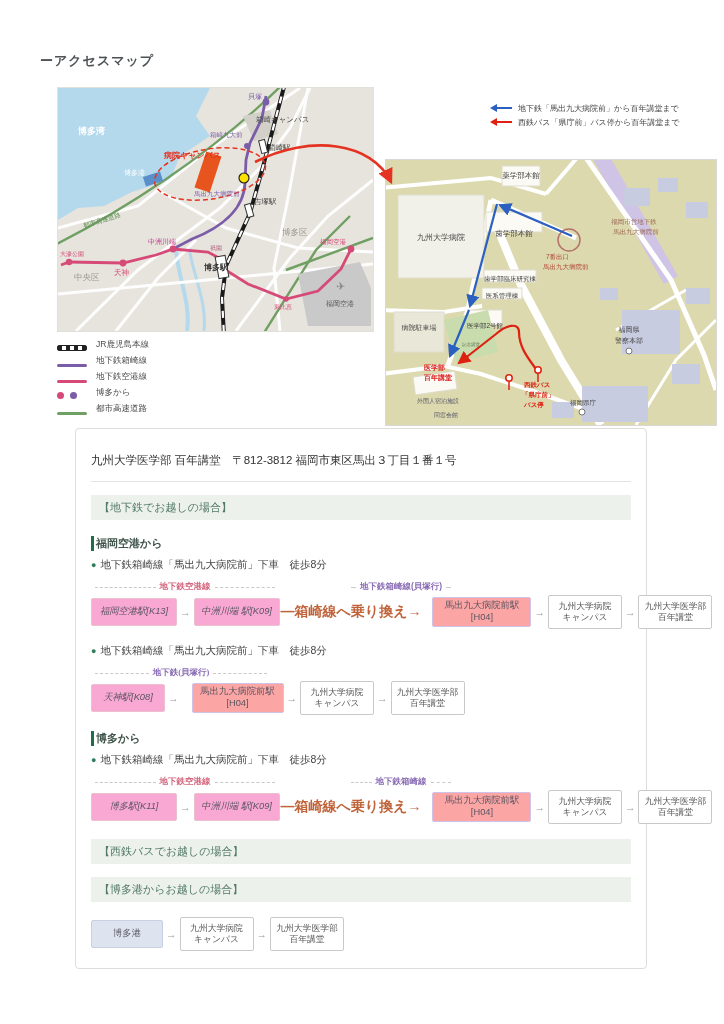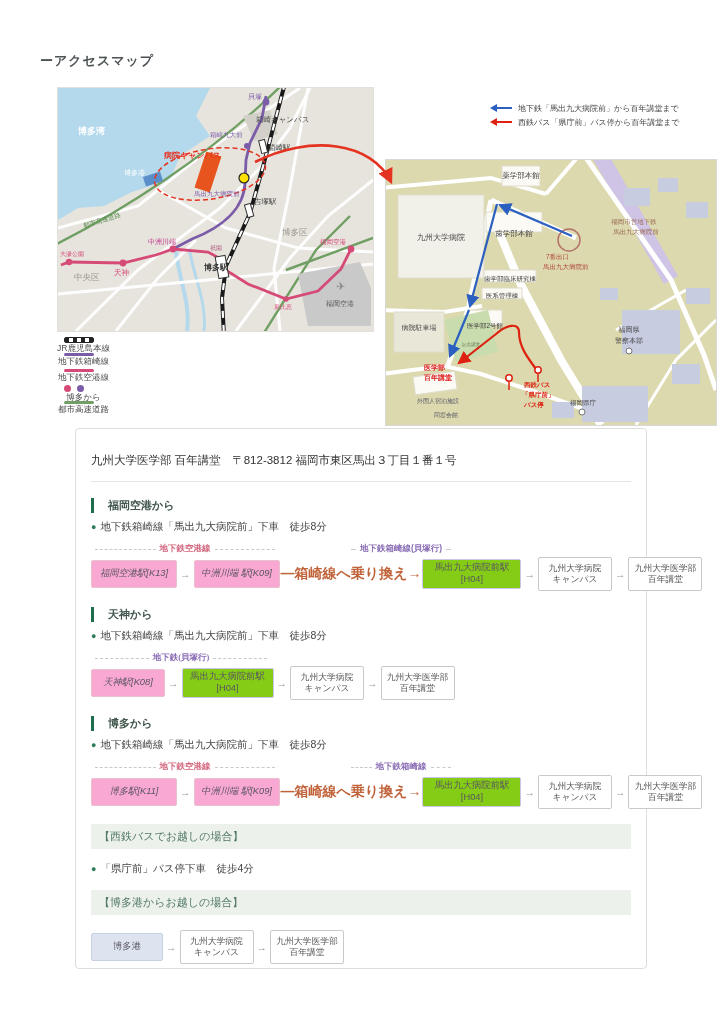--- a/index.html
+++ b/index.html
@@ -8,21 +8,21 @@
   
   .page-title{left:40px;top:52px;font-size:13px;font-weight:bold;color:#4d5355;letter-spacing:1px;}
   
   .map-left{left:57px;top:87px;width:315px;height:243px;border:1px solid #e2e0da;}
   .map-right{left:385px;top:135px;width:330px;height:265px;border:1px solid #d8d8d8;z-index:2;margin-top:24px;}
   .connector{left:240px;top:138px;width:170px;height:72px;z-index:3;pointer-events:none;}
   svg{display:block;}
   svg text{font-family:"Liberation Sans","DejaVu Sans",sans-serif;}
   
   .ov-legend{left:57px;top:337px;}
-  .ov-legend .row{display:flex;align-items:center;height:14px;margin-bottom:2px;flex-direction:column;}
+  .ov-legend .row{display:flex;align-items:flex-end;height:14px;margin-bottom:2px;}
   .ov-legend .sym{width:30px;display:flex;align-items:center;justify-content:flex-start;margin-right:9px;}
   .ov-legend .lbl{font-size:8.5px;color:#4a4a4a;}
   .sym-jr{width:30px;height:4px;border:1px solid #222;background:repeating-linear-gradient(90deg,#222 0 4px,#fff 4px 8px);border-radius:2px;}
   .sym-line{width:30px;height:3px;border-radius:2px;}
   .sym-purple{background:#7b5ca8;} .sym-pink{background:#d64a78;} .sym-green{background:#6f9f63;}
   .dot{width:7px;height:7px;border-radius:50%;display:inline-block;}
   .dot-pink{background:#d64a78;margin-right:6px;} .dot-purple{background:#7b5ca8;}
   
   .dm-legend{left:493px;top:101px;}
   .dm-legend .row{display:flex;align-items:center;height:14px;}
@@ -30,33 +30,33 @@
   .leg-arrow::before{content:"";position:absolute;left:-7px;top:-3.5px;border:4.5px solid transparent;border-right:7px solid;}
   .leg-blue{background:#2b5fc0;} .leg-blue::before{border-right-color:#2b5fc0;}
   .leg-red{background:#e02010;} .leg-red::before{border-right-color:#e02010;}
   .dm-legend .lbl{font-size:8px;color:#444;}
   
   .panel{left:75px;top:428px;width:572px;height:541px;border:1px solid #ddd;border-radius:4px;box-sizing:border-box;background:#fff;}
   .panel-inner{padding:24px 15px 0 15px;}
   .address{font-size:11.5px;color:#333;}
   .hr{border:none;border-top:1px solid #e3e3e3;margin:13px 0 0 0;}
   .sec-head{background:#edf1ec;color:#527a67;font-size:11px;padding:5px 8px;margin:13px 0 13px 0;}
-  .sub-head{font-size:11px;font-weight:bold;color:#41554c;border-left:3px solid #1e6e4e;padding-left:14px;margin:16px 0 7px 0;}
+  .sub-head{font-size:11px;font-weight:bold;color:#41554c;border-left:3px solid #1e6e4e;padding-left:2px;margin:16px 0 7px 0;}
   .bullet{font-size:10.5px;color:#444;margin:0 0 9px 0;}
   .bullet .b{color:#2f7d5b;font-size:9px;margin-right:4px;}
   .route{position:relative;margin:0 0 15px 0;}
   .lline{position:absolute;top:0;display:flex;align-items:center;font-size:8.5px;font-weight:bold;white-space:nowrap;}
   .lline::before,.lline::after{content:"";flex:1;border-top:1px dashed #c9c9c9;margin:0 4px;}
   .lline.pink{color:#d4687f;} .lline.purple{color:#8a6db5;}
   .r1a{left:0;width:188px;} .r1b{left:256px;width:108px;} .r2a{left:0;width:180px;font-family:Liberation Serif, serif;}
   .route-row{display:flex;align-items:center;padding-top:14px;}
   .route-row.noline{padding-top:2px;}
   .bx{border:1px solid #c9c9c9;border-radius:2px;display:flex;flex-direction:column;align-items:center;justify-content:center;text-align:center;font-size:9.3px;color:#5a5560;min-height:28px;box-sizing:border-box;padding:2px;line-height:1.25;background:#fff;flex-shrink:0;}
   .bx.pink{background:#f9a8d4;border-color:#e9c0cc;font-style:italic;}
-  .bx.purple{background:#84cc16;border-color:#d0c3ea;}
+  .bx.purple{background:#fca5a5;border-color:#d0c3ea;margin-left:10px;}
   .bx.plain{font-size:8.8px;min-height:34px;color:#555;}
   .bx.blue{background:#dde4ef;border-color:#c7d1e2;}
   .w86{width:86px;} .w100{width:99px;} .w92{width:92px;} .w74{width:74px;} .w72{width:72px;}
   .arr{color:#9a9a9a;font-size:10.5px;margin:0 3px;flex-shrink:0;}
   .transfer{color:#c0633a;font-size:14px;font-weight:bold;white-space:nowrap;margin:0 1px;flex-shrink:0;}
 </style>
 </head>
 <body>
 
 <div class="abs page-title">ーアクセスマップ</div>
@@ -285,20 +285,21 @@
   <text x="243" y="183" font-size="7" fill="#444" text-anchor="middle">警察本部</text>
   <circle cx="243" cy="191" r="3" fill="#fff" stroke="#777"></circle>
 </svg>
 </div>
 
 <div class="abs panel">
   <div class="panel-inner">
     <div class="address">九州大学医学部 百年講堂　〒812-3812 福岡市東区馬出３丁目１番１号</div>
     <hr class="hr">
 
+    <div class="sec-head">【地下鉄でお越しの場合】</div>
 
     <div class="sub-head">福岡空港から</div>
     <div class="bullet"><span class="b">●</span><span>地下鉄箱崎線「馬出九大病院前」下車　徒歩8分</span></div>
     <div class="route">
       <div class="lline pink r1a">
           <span>地下鉄空港線</span>
         </div>
       <div class="lline purple r1b">
           <span>地下鉄箱崎線(貝塚行)</span>
         </div>
@@ -320,21 +321,20 @@
             <span>キャンパス</span>
           </div>
         <span class="arr">→</span>
         <div class="bx plain w74">
             <span>九州大学医学部</span>
             <span>百年講堂</span>
           </div>
       </div>
     </div>
 
-    <div class="sub-head">天神から</div>
     <div class="bullet"><span class="b">●</span><span>地下鉄箱崎線「馬出九大病院前」下車　徒歩8分</span></div>
     <div class="route">
       <div class="lline purple r2a">
           <span>地下鉄(貝塚行)</span>
         </div>
       <div class="route-row">
         <div class="bx pink w74">
             <span>天神駅[K08]</span>
           </div>
         <span class="arr">→</span>
@@ -382,21 +382,20 @@
           </div>
         <span class="arr">→</span>
         <div class="bx plain w74">
             <span>九州大学医学部</span>
             <span>百年講堂</span>
           </div>
       </div>
     </div>
 
     <div class="sec-head">【西鉄バスでお越しの場合】</div>
-    <div class="bullet" style="margin-bottom:14px;"><span class="b">●</span><span>「県庁前」バス停下車　徒歩4分</span></div>
 
     <div class="sec-head">【博多港からお越しの場合】</div>
     <div class="route">
       <div class="route-row noline">
         <div class="bx blue w72">
             <span>博多港</span>
           </div>
         <span class="arr">→</span>
         <div class="bx plain w74">
             <span>九州大学病院</span>

